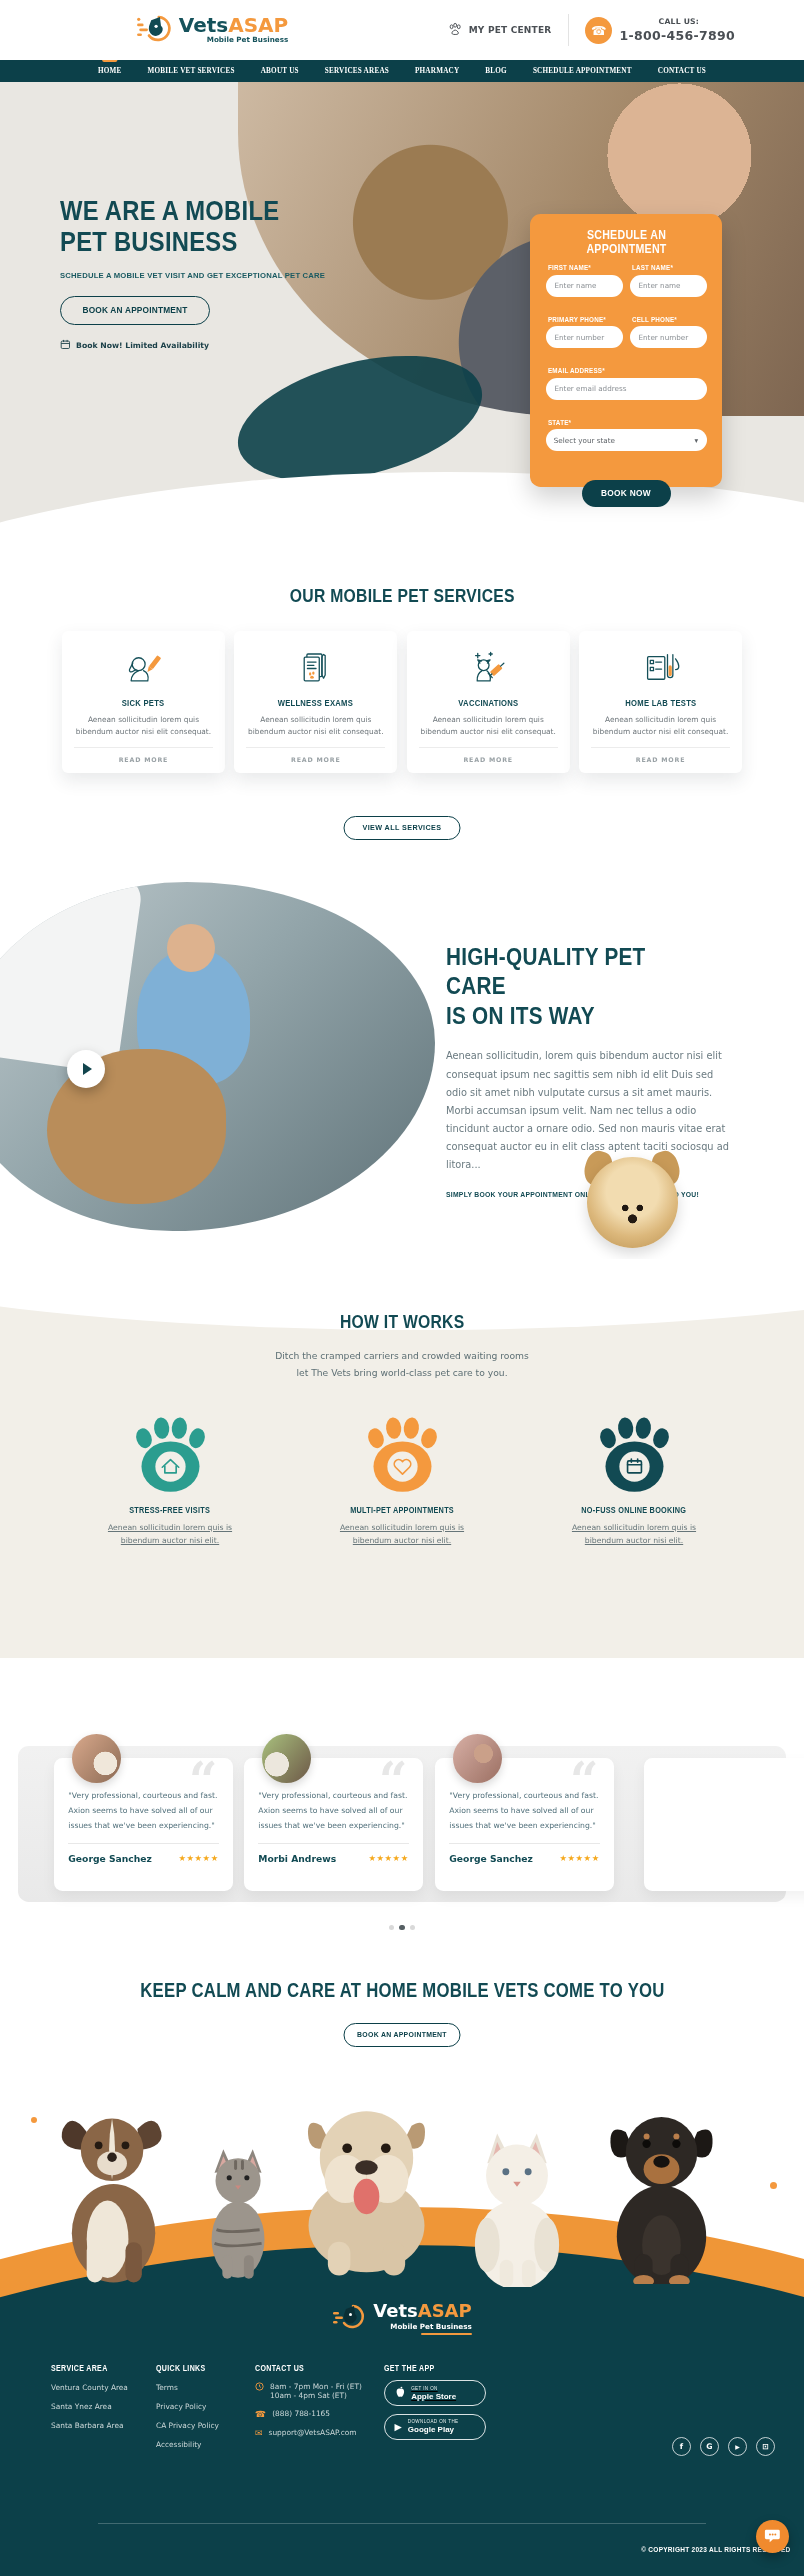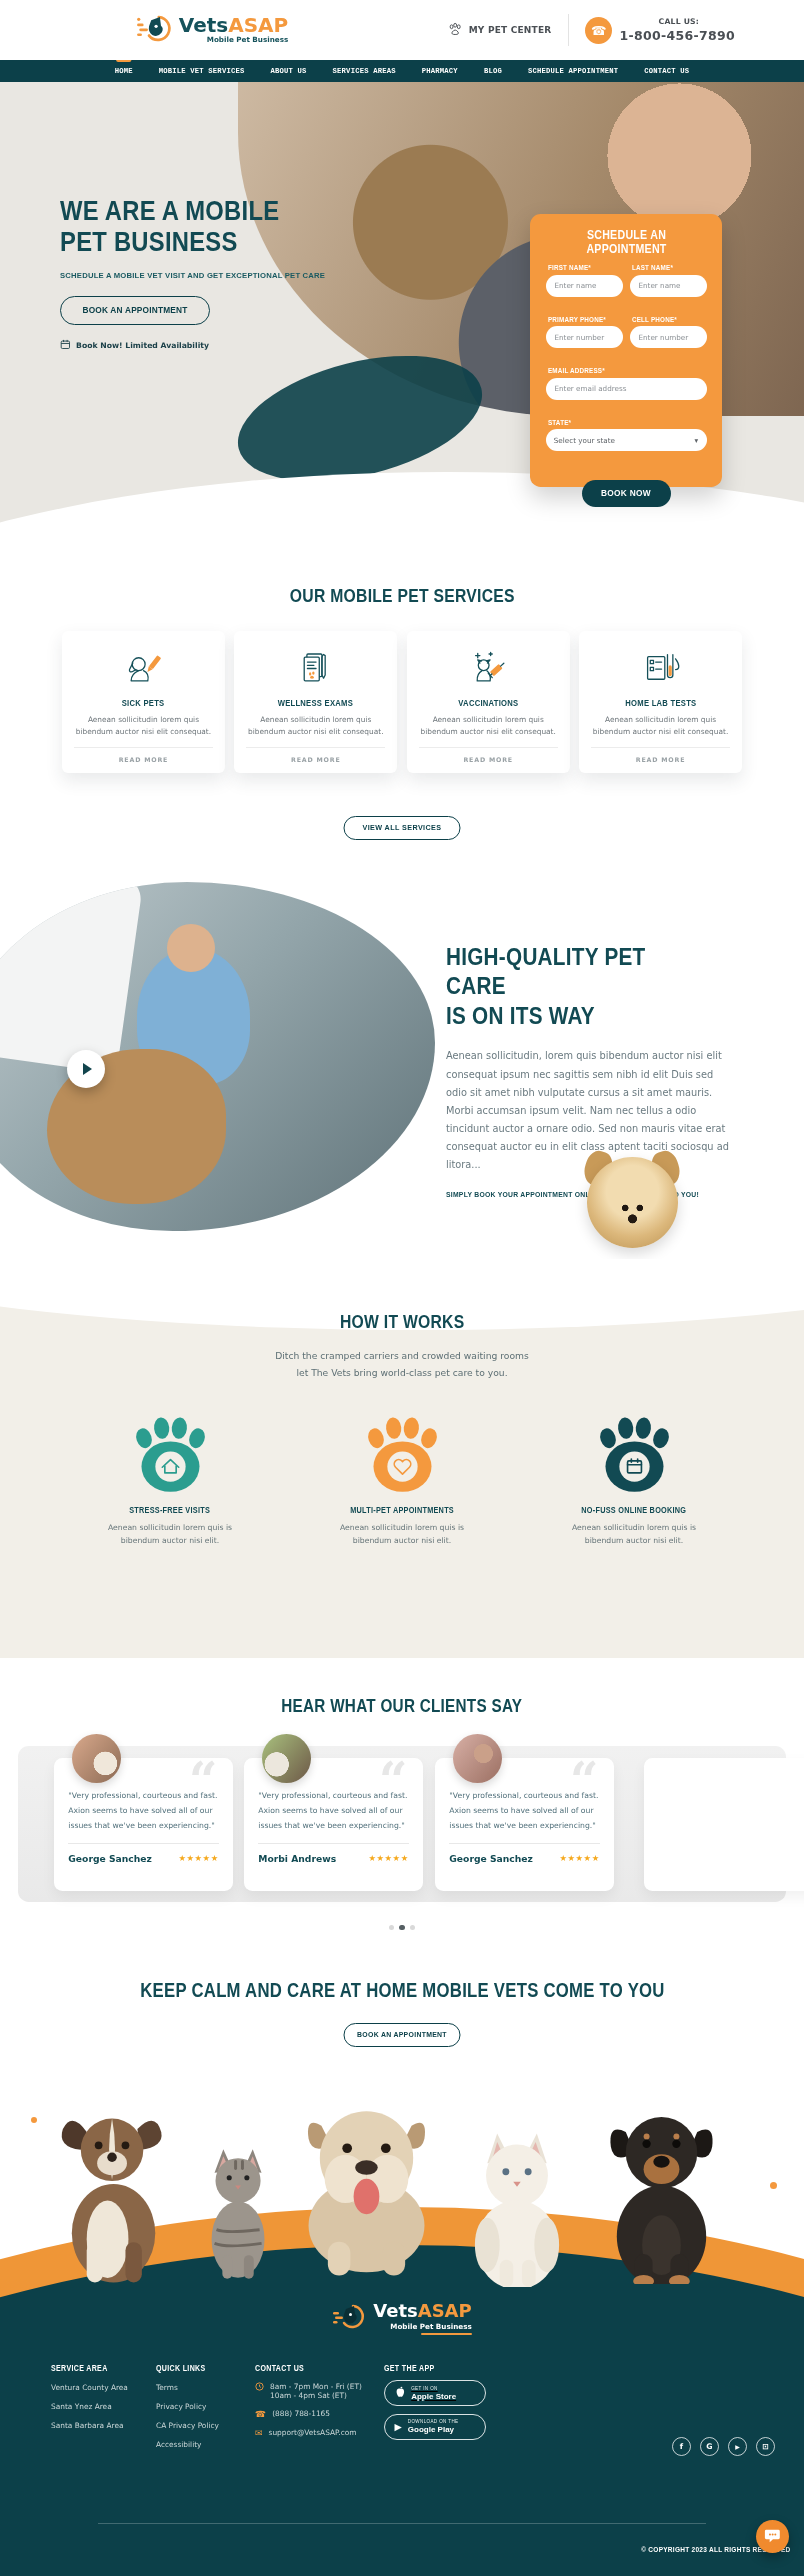--- a/index.html
+++ b/index.html
@@ -18,21 +18,21 @@
   .hdr-right { position:absolute; right:69px; top:0; height:60px; display:flex; align-items:center; gap:16.7px; }
   .mypet { display:flex; align-items:center; gap:5.4px; font-weight:bold; color:#4a4f54; font-size:9px; letter-spacing:0.2px; }
   .hdr-sep { width:0.6px; height:32px; background:#e3e3e3; }
   .callus { display:flex; align-items:center; gap:7.2px; }
   .ph-circle { width:27px; height:27px; border-radius:50%; background:#f4993e; color:#fff; display:flex; align-items:center; justify-content:center; font-size:12.5px; }
   .call-label { font-size:7.7px; font-weight:bold; color:#4a4f54; letter-spacing:0.2px;padding-left:39px; }
   .call-num { font-size:12.5px; font-weight:bold; color:#4a4f54; letter-spacing:0.3px; margin-top:1.2px; }
 
   
   .nav { height:21.5px; background:#0c4049; display:flex; align-items:stretch; justify-content:center; gap:26px; }
-  .nav-item { color:#fff; font-size:7.2px; font-weight:600; letter-spacing:0.2px; display:flex; align-items:center; position:relative; cursor:pointer; font-family:Liberation Mono, monospace; }
+  .nav-item { color:#fff; font-size:7.2px; font-weight:600; letter-spacing:0.2px; display:flex; align-items:center; position:relative; cursor:pointer; font-family:Liberation Serif, serif; }
   .nav-item.active { font-weight:bold; }
   .nav-item.active::before { content:""; position:absolute; top:0; left:50%; transform:translateX(-50%); width:15.5px; height:2.4px; background:#f4993e; border-radius:0 0 1.8px 1.8px; }
 
   
   .hero { height:460px; background:#e9e7e2; position:relative; overflow:hidden; }
   .hero-photo { position:absolute; right:0; top:0; width:566px; height:334px;
     border-bottom-left-radius:58% 85%;
     background:
       radial-gradient(circle at 78% 22%, #dcb494 0 72px, rgba(0,0,0,0) 72px),
       radial-gradient(circle at 58% 78%, #5c6068 0 107px, rgba(0,0,0,0) 108px),
@@ -96,21 +96,21 @@
   .q-ear.l { left:585px; transform:rotate(18deg); } .q-ear.r { left:653px; transform:rotate(-18deg); }
 
   
   .how { height:399px; background:#f2efe8; position:relative; overflow:hidden; }
   .how-wave { position:absolute; left:-298px; top:-179px; width:1430px; height:250px; background:#fff; border-radius:50%; }
   .how .sec-title { top:52px; font-size:18.5px; }
   .how-sub { position:absolute; top:88px; left:0; right:0; text-align:center; font-size:9.2px; color:#5d6f74; line-height:1.85; }
   .paws { position:absolute; top:154px; left:66px; right:66px; display:flex; gap:24px; }
   .paw-item { flex:1; text-align:center; }
   .paw-name { margin-top:8.3px; font-size:8.6px; color:#124a53; }
-  .paw-text { margin:6px auto 0; width:143px; font-size:7.7px; color:#667579; line-height:1.7; }
+  .paw-text { margin:6px auto 0; width:143px; font-size:7.7px; color:#667579; line-height:1.7;text-decoration:underline; }
 
   
   .testi { height:292px; background:#fff; position:relative; overflow:hidden; }
   .testi .sec-title { top:37px; font-size:18px; }
   .t-band { position:absolute; left:18px; right:18px; top:88px; height:156px; border-radius:10.7px; background:linear-gradient(180deg,#f1f1f1,#e9e9e9); }
   .t-card { position:absolute; top:100px; width:179px; height:133px; background:#fff; border-radius:8.3px; box-shadow:0 6px 14.3px rgba(0,0,0,.06); padding:30px 14.3px 0; }
   .t-quote-mark { position:absolute; top:8.3px; right:15.5px; font-family:"DejaVu Serif",serif; font-size:50px; line-height:.6; color:#e7e7e7; font-weight:bold; }
   .t-text { font-size:7.7px; color:#51707b; line-height:2.0; }
   .t-hr { border:none; border-top:0.6px solid #e8e8e8; margin-top:9.5px; }
   .t-foot { display:flex; align-items:center; justify-content:space-between; margin-top:8.3px; }
@@ -454,21 +454,20 @@
           </svg>
         </span>
         <div class="paw-name"><span class="cond">NO-FUSS ONLINE BOOKING</span></div>
         <div class="paw-text">Aenean sollicitudin lorem quis is bibendum auctor nisi elit.</div>
       </div>
 
     </div>
   </section>
 
   <section class="testi">
-    <h2 class="sec-title"><span class="cond">HEAR WHAT OUR CLIENTS SAY</span></h2>
     <div class="t-band"></div>
 
     <div class="t-avatar av1"></div>
     <div class="t-avatar av2"></div>
     <div class="t-avatar av3"></div>
 
     <div class="t-card" style="left:54px;">
       <div class="t-quote-mark">“</div>
       <div class="t-text">"Very professional, courteous and fast. Axion seems to have solved all of our issues that we've been experiencing."</div>
       <hr class="t-hr">

